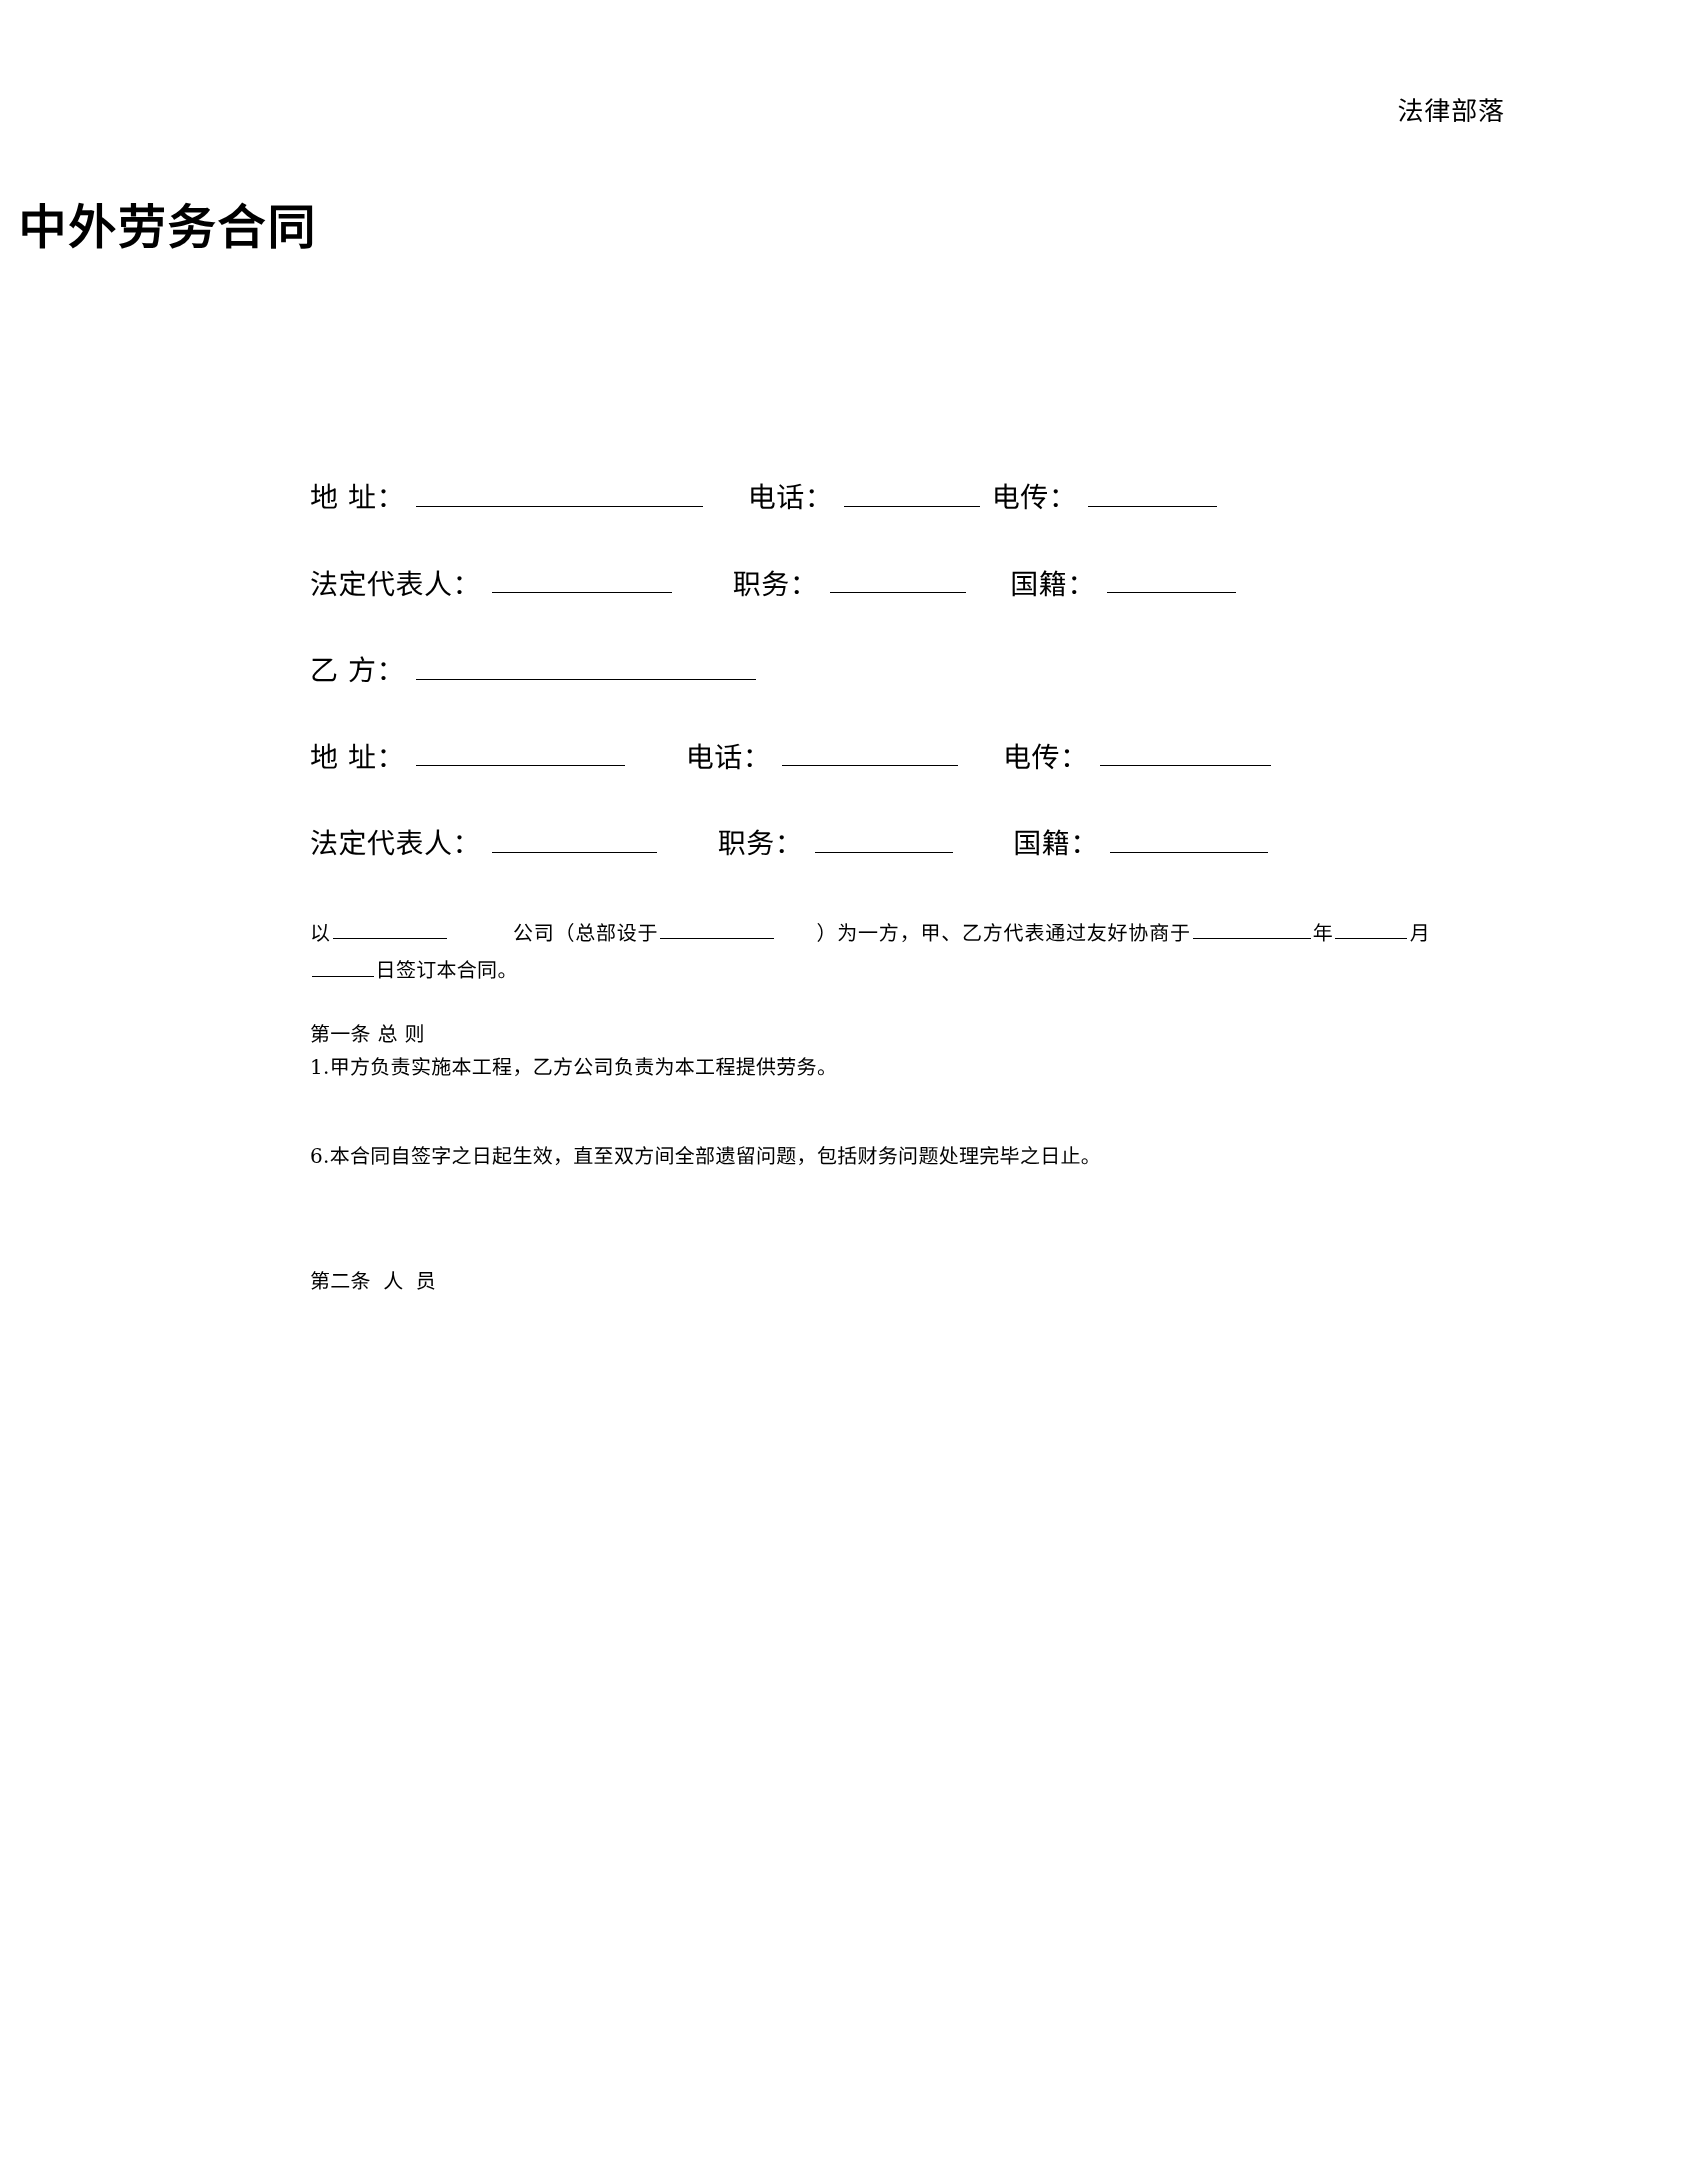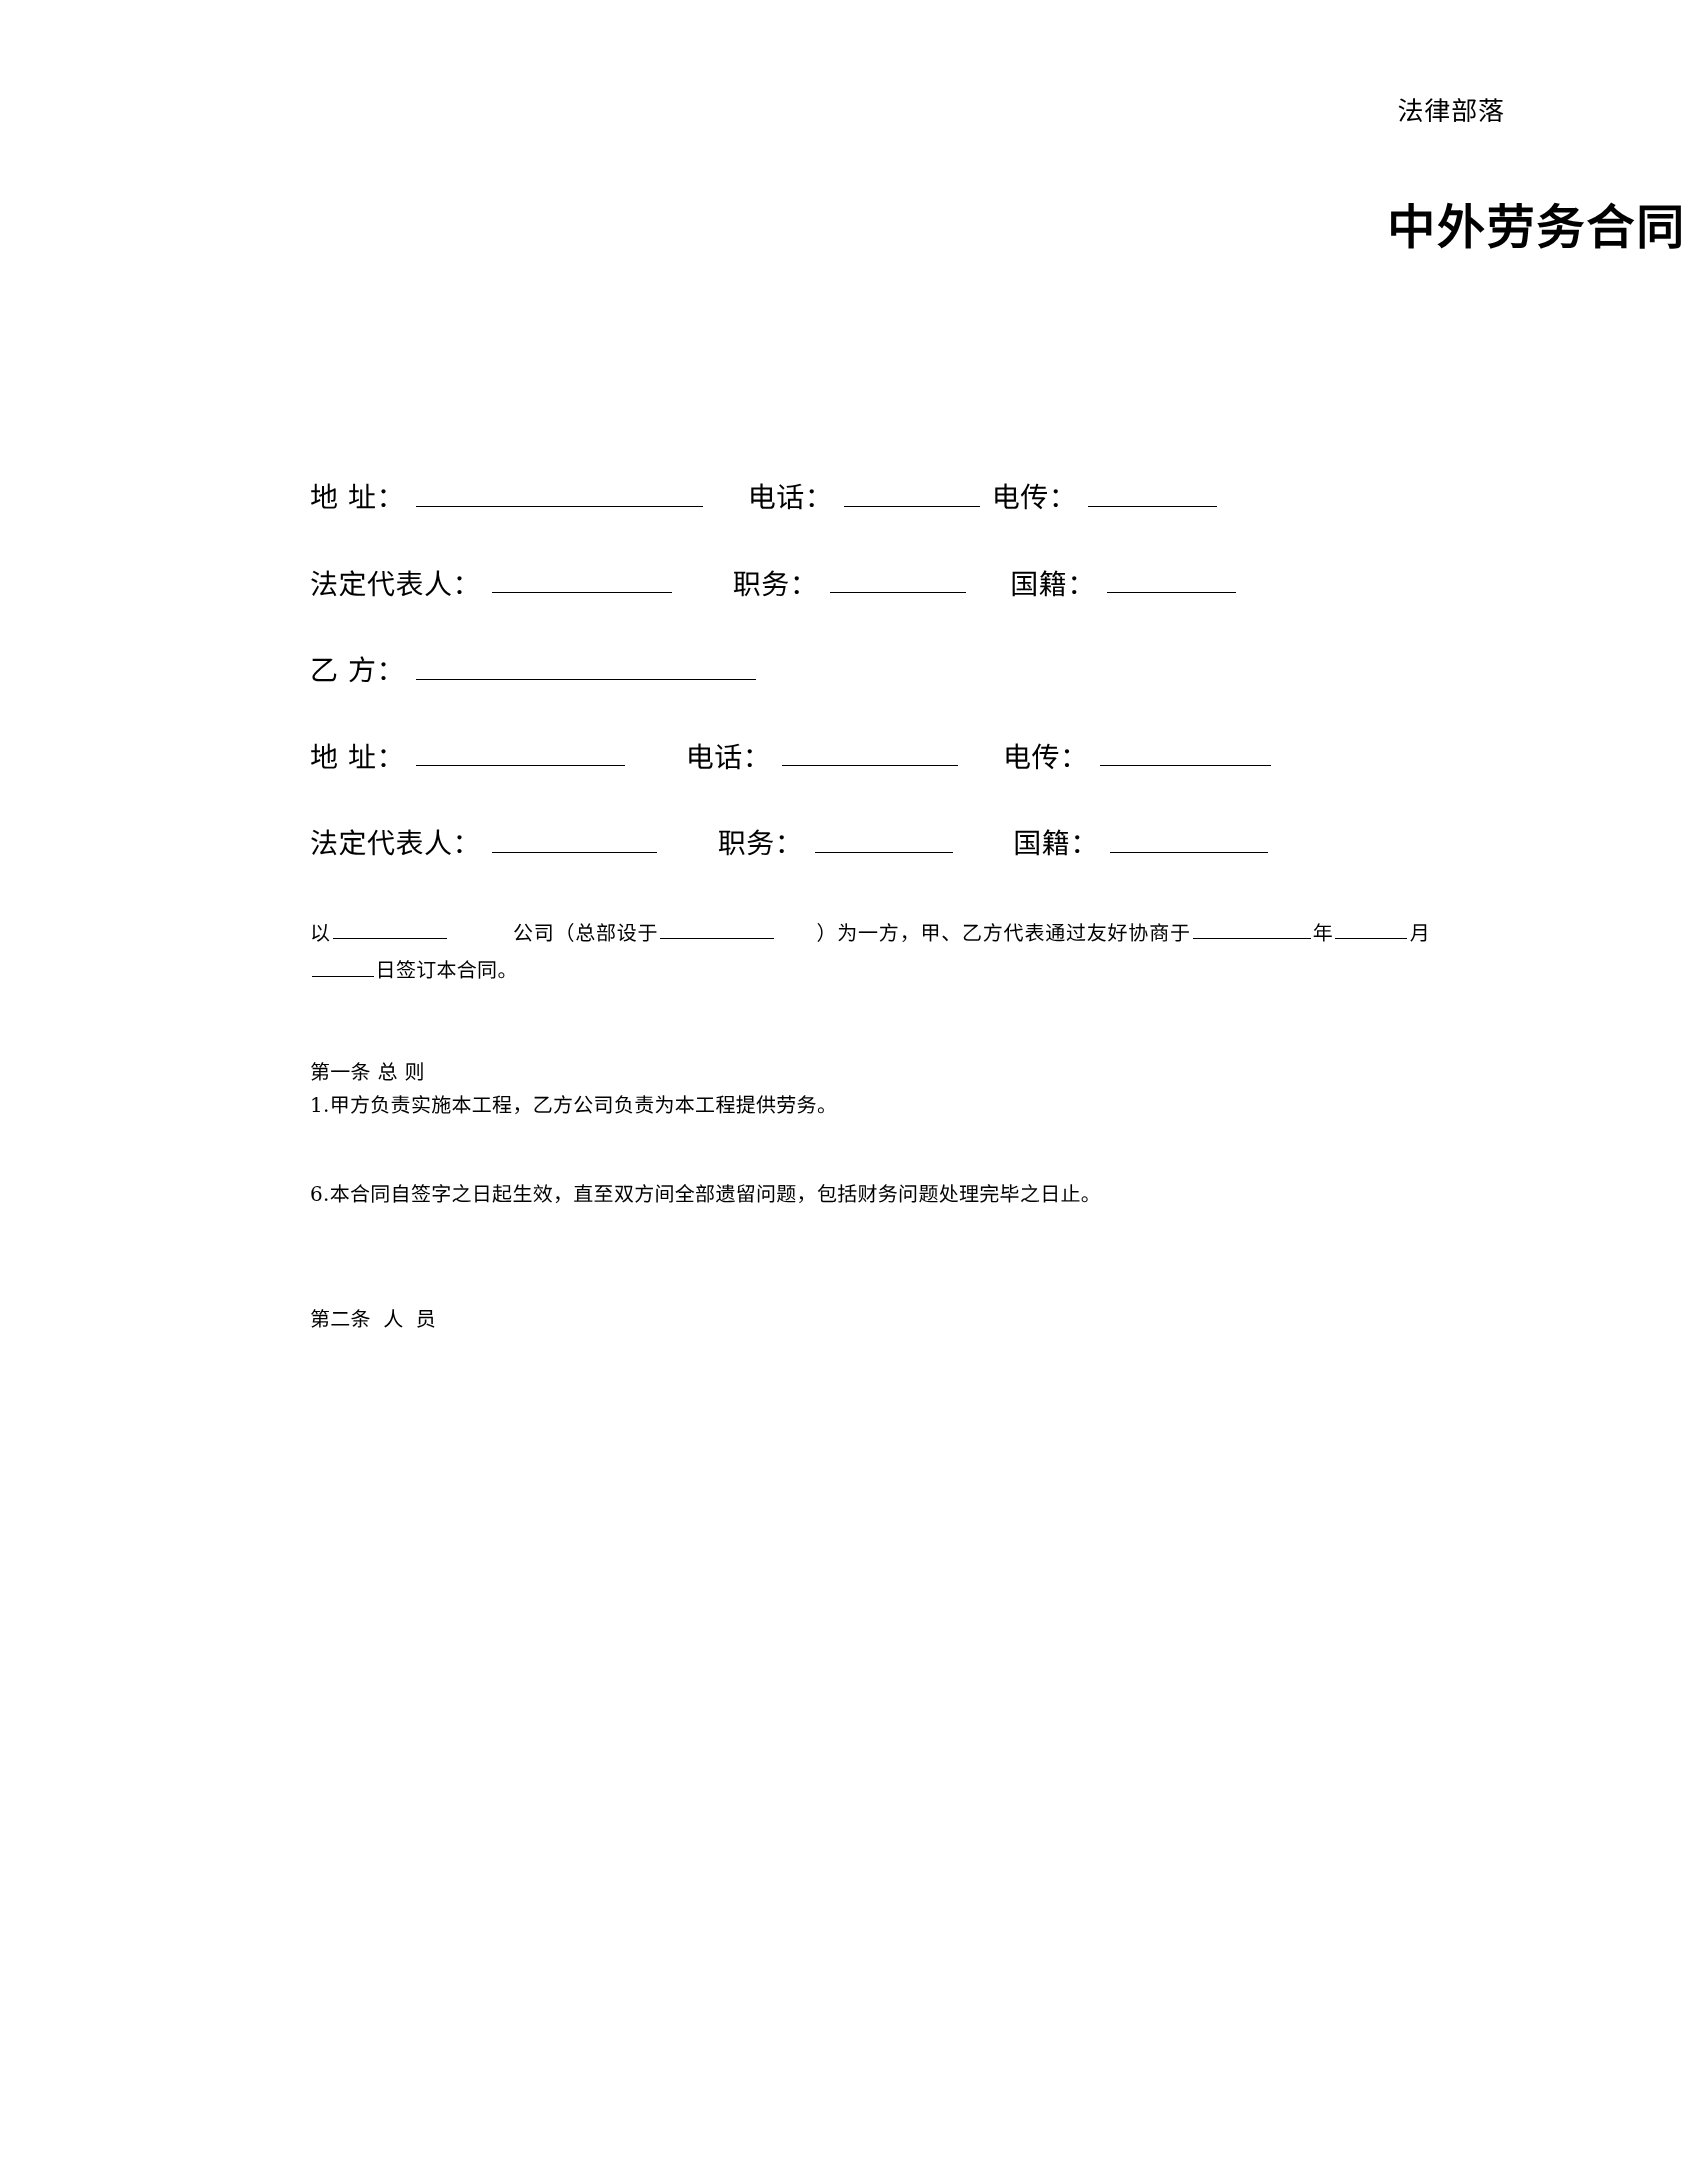--- a/index.html
+++ b/index.html
@@ -29,21 +29,21 @@
     font-size: 26px;
     letter-spacing: 0.9px;
     font-family: "DejaVu Serif", "Liberation Serif", serif;
     color: #000;
   }
   .doc-title {
     position: absolute;
     top: 188px;
     left: 0;
     width: 1686px;
-    text-align: right;
+    text-align: left;
     font-size: 48px;
     font-weight: bold;
     letter-spacing: 1.8px;
     font-family: "DejaVu Sans", "Liberation Sans", sans-serif;
     padding-left: 18.4px;
     box-sizing: border-box;
   }
   .body-area {
     position: absolute;
     left: 310px;
@@ -136,21 +136,21 @@
       <span class="blank" style="width:138px"></span>
       <span class="gap-md"></span>
       <span>国籍：</span>
       <span class="blank" style="width:158px"></span>
     </div>
 
     <div class="para" style="margin-top:39px;">
       <span>以</span><span class="blank" style="width:114px"></span><span class="gap-lg"></span><span>公司（总部设于</span><span class="blank" style="width:114px"></span><span class="gap-md"></span><span>）为一方，甲、乙方代表通过友好</span><span>协商于</span><span class="blank" style="width:118px"></span><span>年</span><span class="blank" style="width:72px"></span><span>月</span><span class="blank" style="width:62px"></span><span>日签订本合同。</span>
     </div>
 
-    <div class="para" style="margin-top:70px;">
+    <div class="para" style="margin-top:32px;">
       <span>第一条 总 则</span>
     </div>
 
     <div class="para" style="">
       <span>1.甲方负责实施本工程，乙方公司负责为本工程提供劳务。</span>
     </div>
 
     <div class="para" style="margin-top:57px;">
       <span>6.本合同自签字之日起生效，直至双方间全部遗留问题，包括财务问题处理完毕之日止。</span>
     </div>

